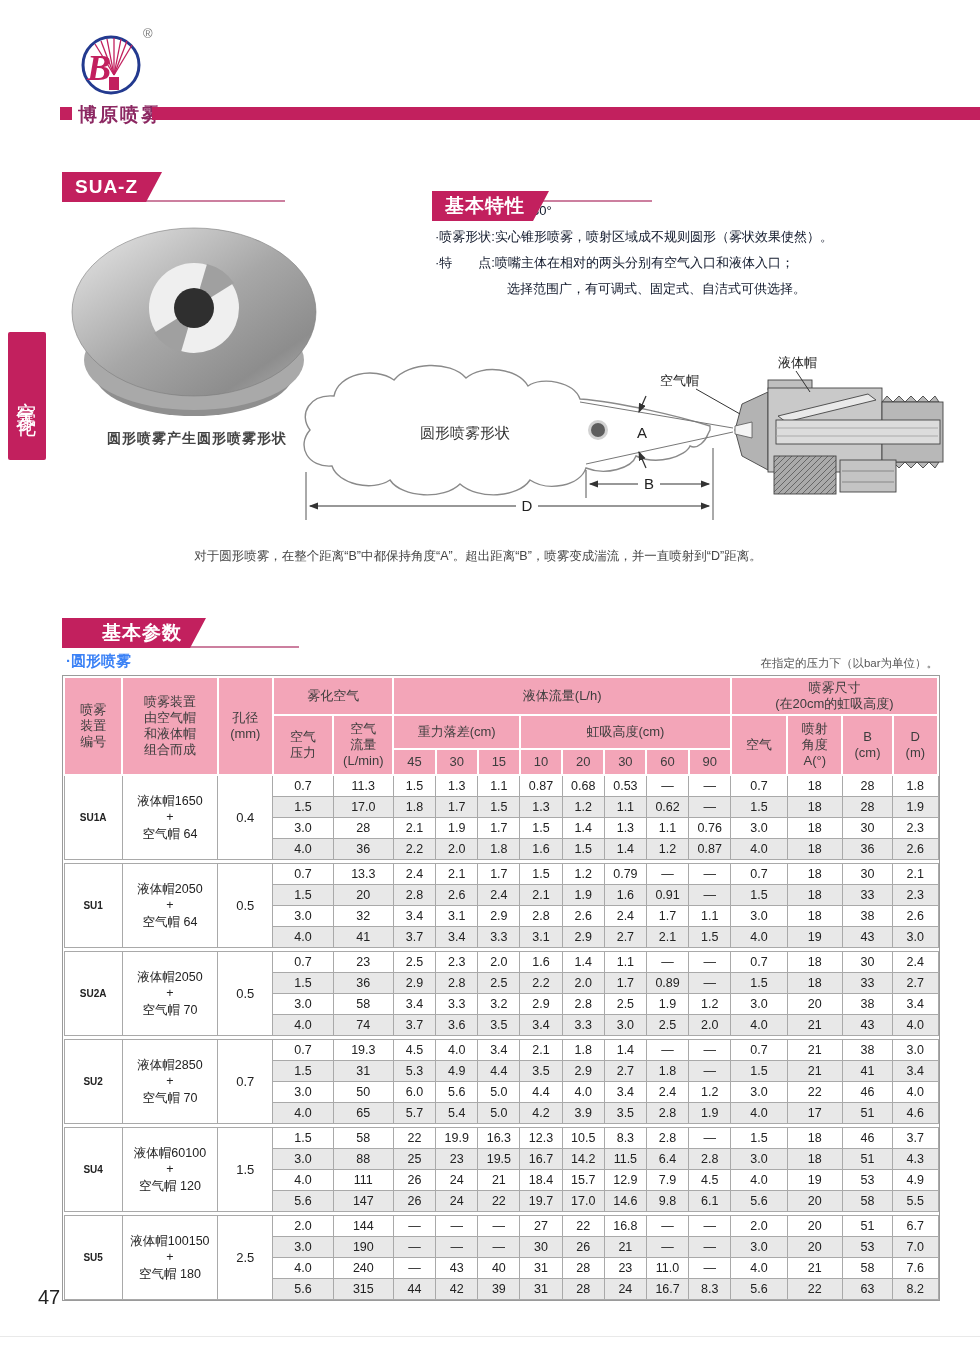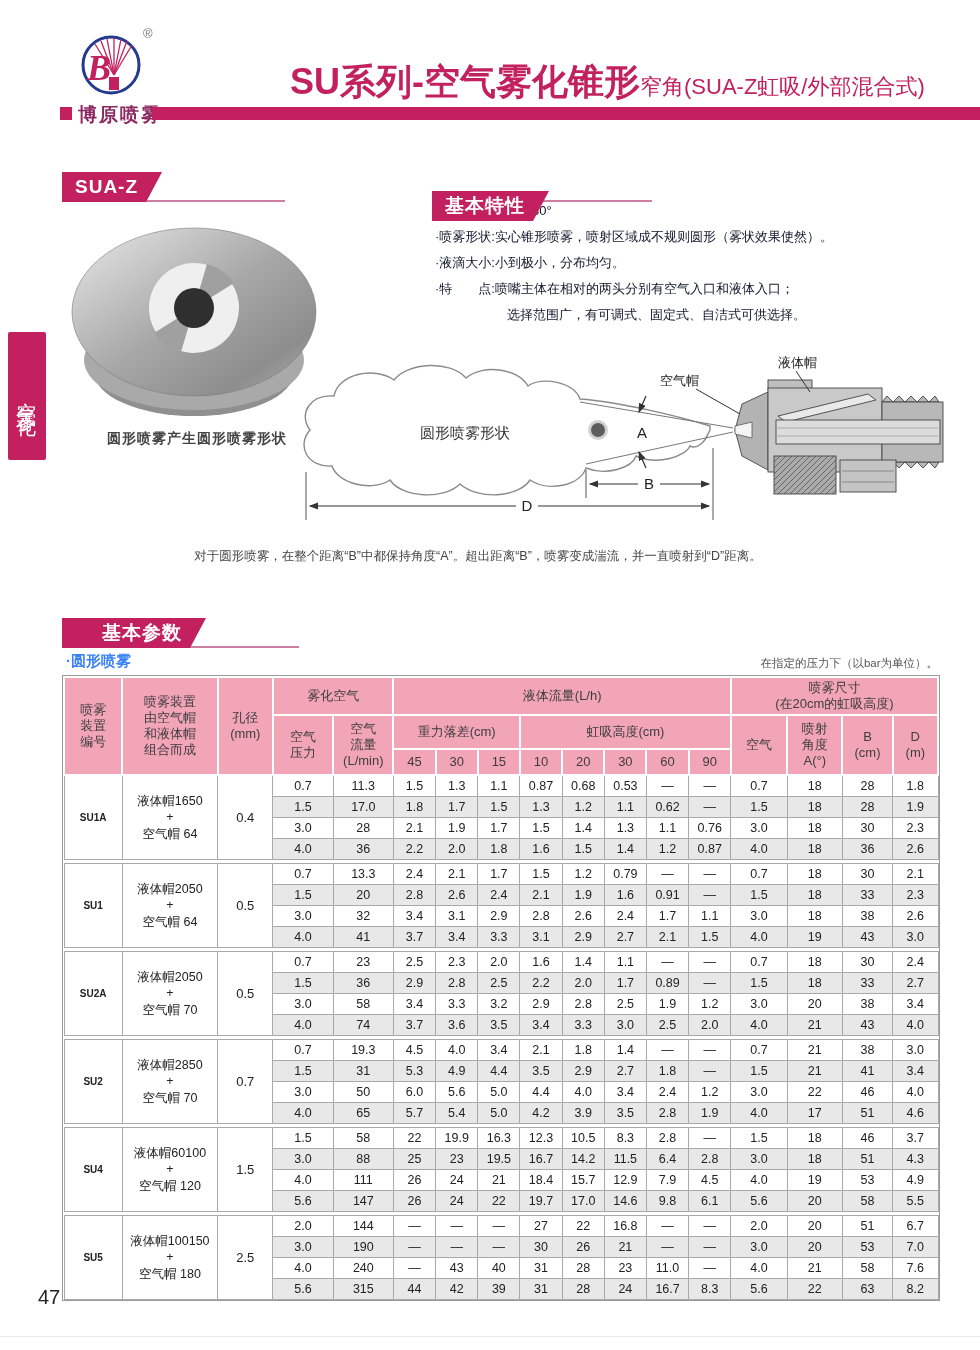--- a/index.html
+++ b/index.html
@@ -82,35 +82,30 @@
       <line x1="34" y1="47" x2="52" y2="17"></line>
     </g>
     <rect x="29" y="49" width="10" height="13" fill="#C2205E"></rect>
     <text x="7" y="52" font-family="'Liberation Serif','DejaVu Serif',serif" font-style="italic" font-weight="bold" font-size="36" fill="#C2205E">B</text>
   </svg>
   <span class="reg-mark">®</span>
   <div class="brand-sq"></div>
   <div class="brand-name">博原喷雾</div>
   <div class="top-bar"></div>
 
-  <div class="title-wrap">
-    <span class="title-main">SU系列-空气雾化锥形</span>
-    <span class="title-sub">窄角(SUA-Z虹吸/外部混合式)</span>
-  </div>
 
   <div class="ribbon-line" style="left:62px;top:200px;width:223px;"></div>
   <div class="ribbon" style="left:62px;top:172px;">SUA-Z</div>
 
   <div class="ribbon-line" style="left:432px;top:200px;width:220px;"></div>
   <div class="ribbon" style="left:432px;top:172px;margin-top:19px;">基本特性</div>
 
   <div class="features">
       <div class="feat">·喷射角度:约15°-30°</div>
       <div class="feat">·喷雾形状:实心锥形喷雾，喷射区域成不规则圆形（雾状效果使然）。</div>
-      <div class="feat">·液滴大小:小到极小，分布均匀。</div>
       <div class="feat">·特　　点:喷嘴主体在相对的两头分别有空气入口和液体入口；</div>
       <div class="feat indent">选择范围广，有可调式、固定式、自洁式可供选择。</div>
     </div>
 
   <div class="side-tab">空气雾化</div>
 
   <svg class="photo-svg" viewBox="0 0 270 205">
     <defs>
       <linearGradient id="metal" x1="0" y1="0" x2="1" y2="1">
         <stop offset="0" stop-color="#e9e9e9"></stop>

